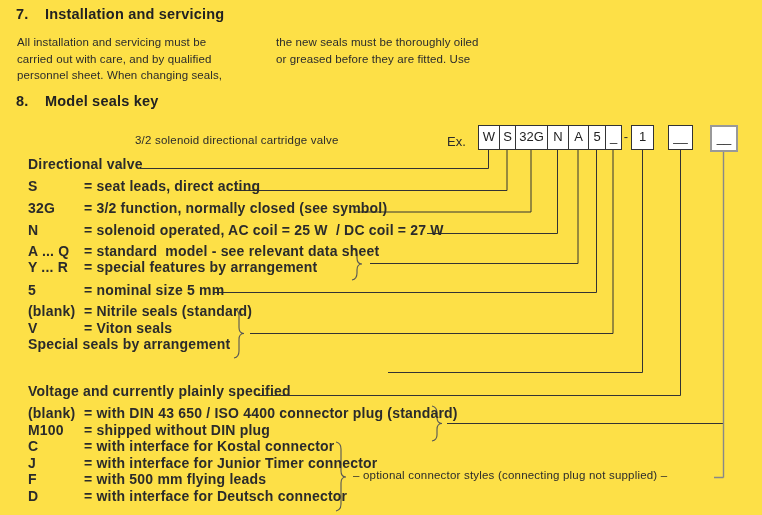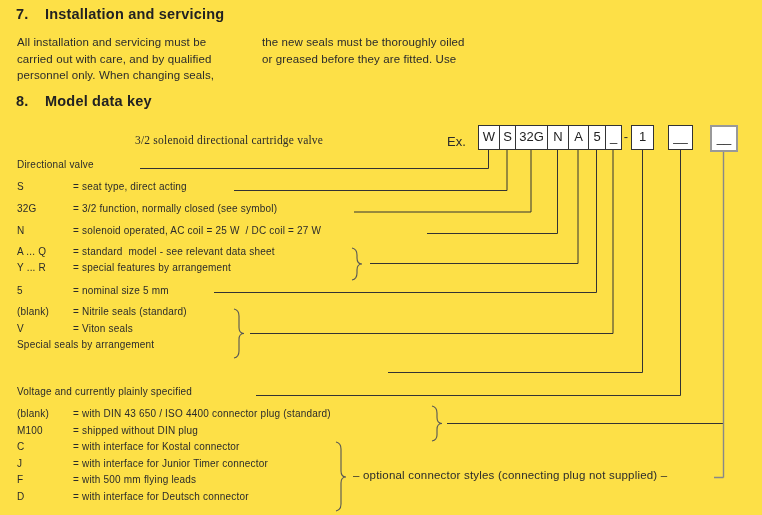--- a/index.html
+++ b/index.html
@@ -3,52 +3,52 @@
 <meta charset="utf-8">
 <style>
   html,body{margin:0;padding:0;background:#e8e8e8;}
   .page{position:relative;width:762px;height:515px;background:#fde047;
         font-family:"Liberation Sans",sans-serif;color:#2b2b2b;overflow:hidden;}
   .heading{position:absolute;left:16px;font-size:14.5px;font-weight:bold;color:#222;
            letter-spacing:0.2px;line-height:18px;white-space:pre;}
   .hnum{display:inline-block;width:29px;}
   .para{position:absolute;font-size:11.5px;line-height:16.5px;letter-spacing:0.1px;
         white-space:pre-line;}
-  .subtitle{position:absolute;left:135px;top:134px;font-size:11.5px;letter-spacing:0.2px;font-family:Liberation Serif, serif;}
+  .subtitle{position:absolute;left:135px;top:134px;font-size:11.5px;letter-spacing:0.2px;}
   .exlabel{position:absolute;left:447px;top:134px;font-size:13px;}
   .boxrow{position:absolute;left:478px;top:125px;display:flex;}
   .cbox{box-sizing:border-box;height:25px;border:1px solid #333;background:#fff;
         text-align:center;font-size:13px;line-height:22px;color:#222;}
   .boxrow .cbox + .cbox{margin-left:-1px;}
   .lonebox{position:absolute;box-sizing:border-box;height:25px;border:1px solid #333;
            background:#fff;text-align:center;font-size:13px;line-height:22px;color:#222;}
   .graybox{border:2px solid #999;}
   .sep{position:absolute;left:621px;top:125px;width:10px;height:25px;line-height:23px;
        text-align:center;font-size:13px;}
-  .krow{position:absolute;left:17px;font-size:10px;line-height:13px;letter-spacing:0.2px;
-        white-space:pre;}
+  .krow{position:absolute;left:28px;font-size:14px;line-height:13px;letter-spacing:0.2px;
+        white-space:pre;font-weight:bold;}
   .kcode{display:inline-block;width:56px;}
   .note{position:absolute;left:353px;top:469px;font-size:11.5px;line-height:13px;
         letter-spacing:0.2px;white-space:pre;text-align:right;}
   .overlay{position:absolute;left:0;top:0;pointer-events:none;}
 </style>
 </head>
 <body>
 
 <div class="page">
 
   <div class="heading" style="top:5px"><span class="hnum">7.</span><span>Installation and servicing</span></div>
 
   <div class="para" style="left:17px;top:34px;width:245px">All installation and servicing  must be
 carried out with care, and by qualified
-personnel only. When changing seals,</div>
-  <div class="para" style="left:262px;top:34px;width:250px">the new seals must be thoroughly oiled
+personnel sheet. When changing seals,</div>
+  <div class="para" style="left:276px;top:34px;width:250px">the new seals must be thoroughly oiled
 or greased before they are fitted. Use</div>
 
-  <div class="heading" style="top:92px"><span class="hnum">8.</span><span>Model data key</span></div>
+  <div class="heading" style="top:92px"><span class="hnum">8.</span><span>Model seals key</span></div>
 
   <svg class="overlay" width="762" height="515" viewBox="0 0 762 515">
     <g fill="none" stroke="#333" stroke-width="1">
       <path d="M140,168.5 H488.5 V150"></path>
       <path d="M234,190.5 H507 V150"></path>
       <path d="M354,212 H531 V150"></path>
       <path d="M427,233.5 H557.5 V150"></path>
       <path d="M370,263.5 H578 V150"></path>
       <path d="M214,292.5 H596.5 V150"></path>
       <path d="M250,333.5 H613 V150"></path>
@@ -77,21 +77,21 @@
     <span class="cbox" style="width:18px">5</span>
     <span class="cbox" style="width:17px">_</span>
   </div>
   <span class="sep">-</span>
   <span class="lonebox" style="left:631px;top:125px;width:23px">1</span>
   <span class="lonebox" style="left:668px;top:125px;width:25px">__</span>
   <span class="lonebox graybox" style="left:710px;top:125px;width:28px;height:27px">__</span>
 
   <div class="krow" style="top:158px"><span>Directional valve</span></div>
 
-  <div class="krow" style="top:180px"><span class="kcode">S</span><span>= seat type, direct acting</span></div>
+  <div class="krow" style="top:180px"><span class="kcode">S</span><span>= seat leads, direct acting</span></div>
 
   <div class="krow" style="top:202px"><span class="kcode">32G</span><span>= 3/2 function, normally closed (see symbol)</span></div>
 
   <div class="krow" style="top:224px"><span class="kcode">N</span><span>= solenoid operated, AC coil = 25 W  / DC coil = 27 W</span></div>
 
   <div class="krow" style="top:245px"><span class="kcode">A ... Q</span><span>= standard  model - see relevant data sheet</span></div>
 
   <div class="krow" style="top:261px"><span class="kcode">Y ... R</span><span>= special features by arrangement</span></div>
 
   <div class="krow" style="top:284px"><span class="kcode">5</span><span>= nominal size 5 mm</span></div>

